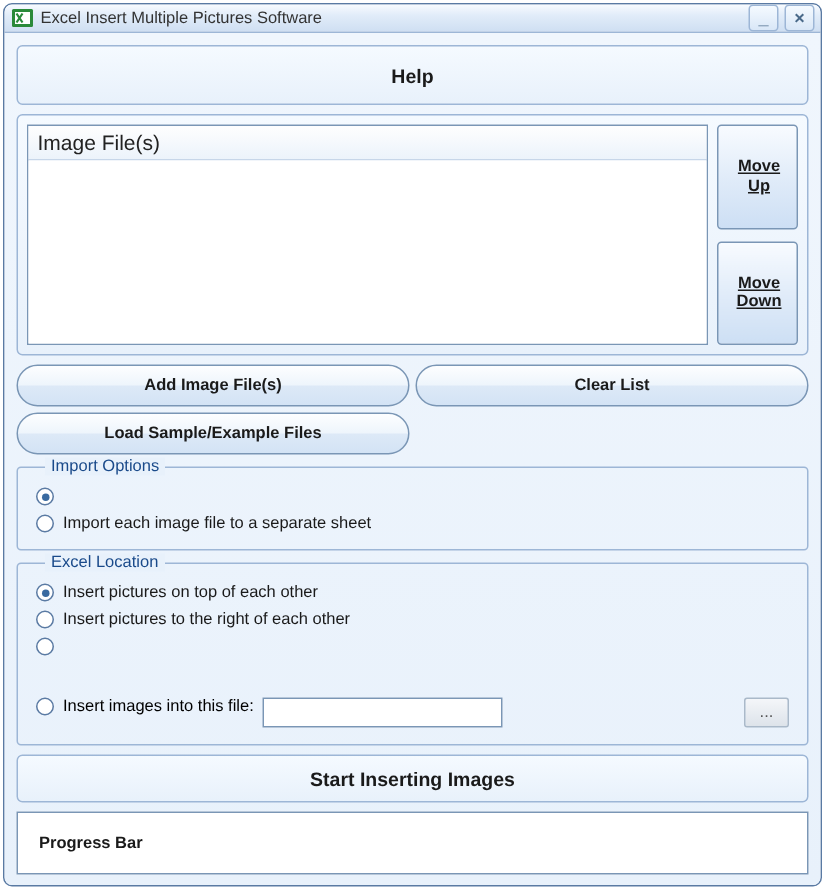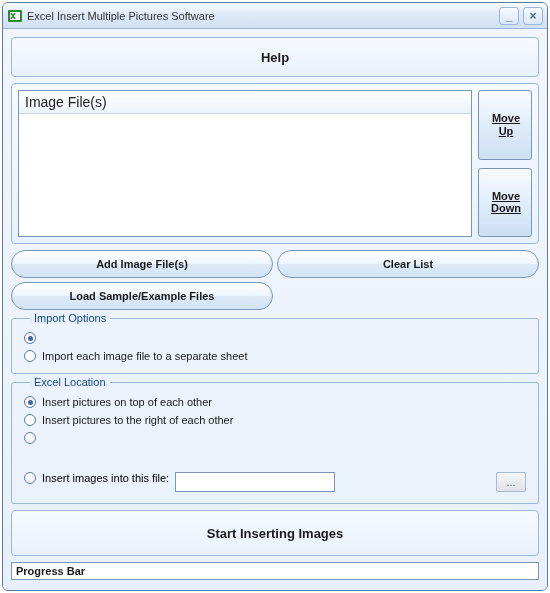--- a/index.html
+++ b/index.html
@@ -24,23 +24,23 @@
 .btn-grid { display: grid; grid-template-columns: 1fr 1fr; gap: 4px; }
 .btn { height: 28px; border: 1px solid #7a96b5; border-radius: 14px; background: linear-gradient(to bottom, #fdfeff 0%, #eef5fc 48%, #dde9f7 52%, #d3e3f5 100%); display: flex; align-items: center; justify-content: center; font-weight: bold; font-size: 12px; color: #1a1a1a; cursor: pointer; }
 .groupbox { border: 1px solid #9db6d6; border-radius: 3px; padding: 10px 8px 8px 8px; position: relative; margin-top: 2px; }
 .groupbox .legend { position: absolute; top: -7px; left: 18px; background: #e8f1fb; padding: 0 4px; color: #1a4a8a; font-size: 11px; }
 .radio-row { display: flex; align-items: center; gap: 6px; padding: 3px 4px; color: #1a1a1a; font-size: 11px; cursor: pointer; }
 .radio { width: 12px; height: 12px; border: 1px solid #5a7aa3; border-radius: 50%; background: #fff; display: inline-flex; align-items: center; justify-content: center; flex-shrink: 0; }
 .radio.checked::after { content: ''; width: 5px; height: 5px; background: #3a6aa0; border-radius: 50%; }
 .file-row { display: flex; gap: 6px; padding: 3px 4px; margin-top: 22px; }
 .file-input { flex: 0 0 160px; height: 20px; border: 1px solid #7a96b5; background: #fff; padding: 0 4px; font-size: 11px; }
 .browse-btn { width: 30px; height: 20px; border: 1px solid #aab9c9; border-radius: 2px; background: linear-gradient(to bottom, #f4f6f9, #dde3ea); display: flex; align-items: center; justify-content: center; color: #555; cursor: pointer; margin-left: auto; }
-.start-panel { height: 46px; display: flex; align-items: center; justify-content: center; cursor: pointer; }
+.start-panel { height: 32px; display: flex; align-items: center; justify-content: center; cursor: pointer; }
 .start-panel span { font-weight: bold; font-size: 13px; color: #1a1a1a; }
-.progress { height: 18px; background: #fff; border: 1px solid #7a96b5; display: flex; align-items: center; padding: 0 4px; color: #1a1a1a; font-weight: bold; font-size: 11px; }
+.progress { height: 42px; background: #fff; border: 1px solid #7a96b5; display: flex; align-items: center; padding: 0 14px; color: #1a1a1a; font-weight: bold; font-size: 11px; }
 </style>
 </head>
 <body>
 
 <div class="window">
   <div class="titlebar">
     <span class="title-icon">
       <svg viewBox="0 0 16 16">
           <rect x="1" y="2" width="14" height="12" fill="#2a8a3a" rx="1"></rect>
           <rect x="3" y="4" width="10" height="8" fill="#fff"></rect>

